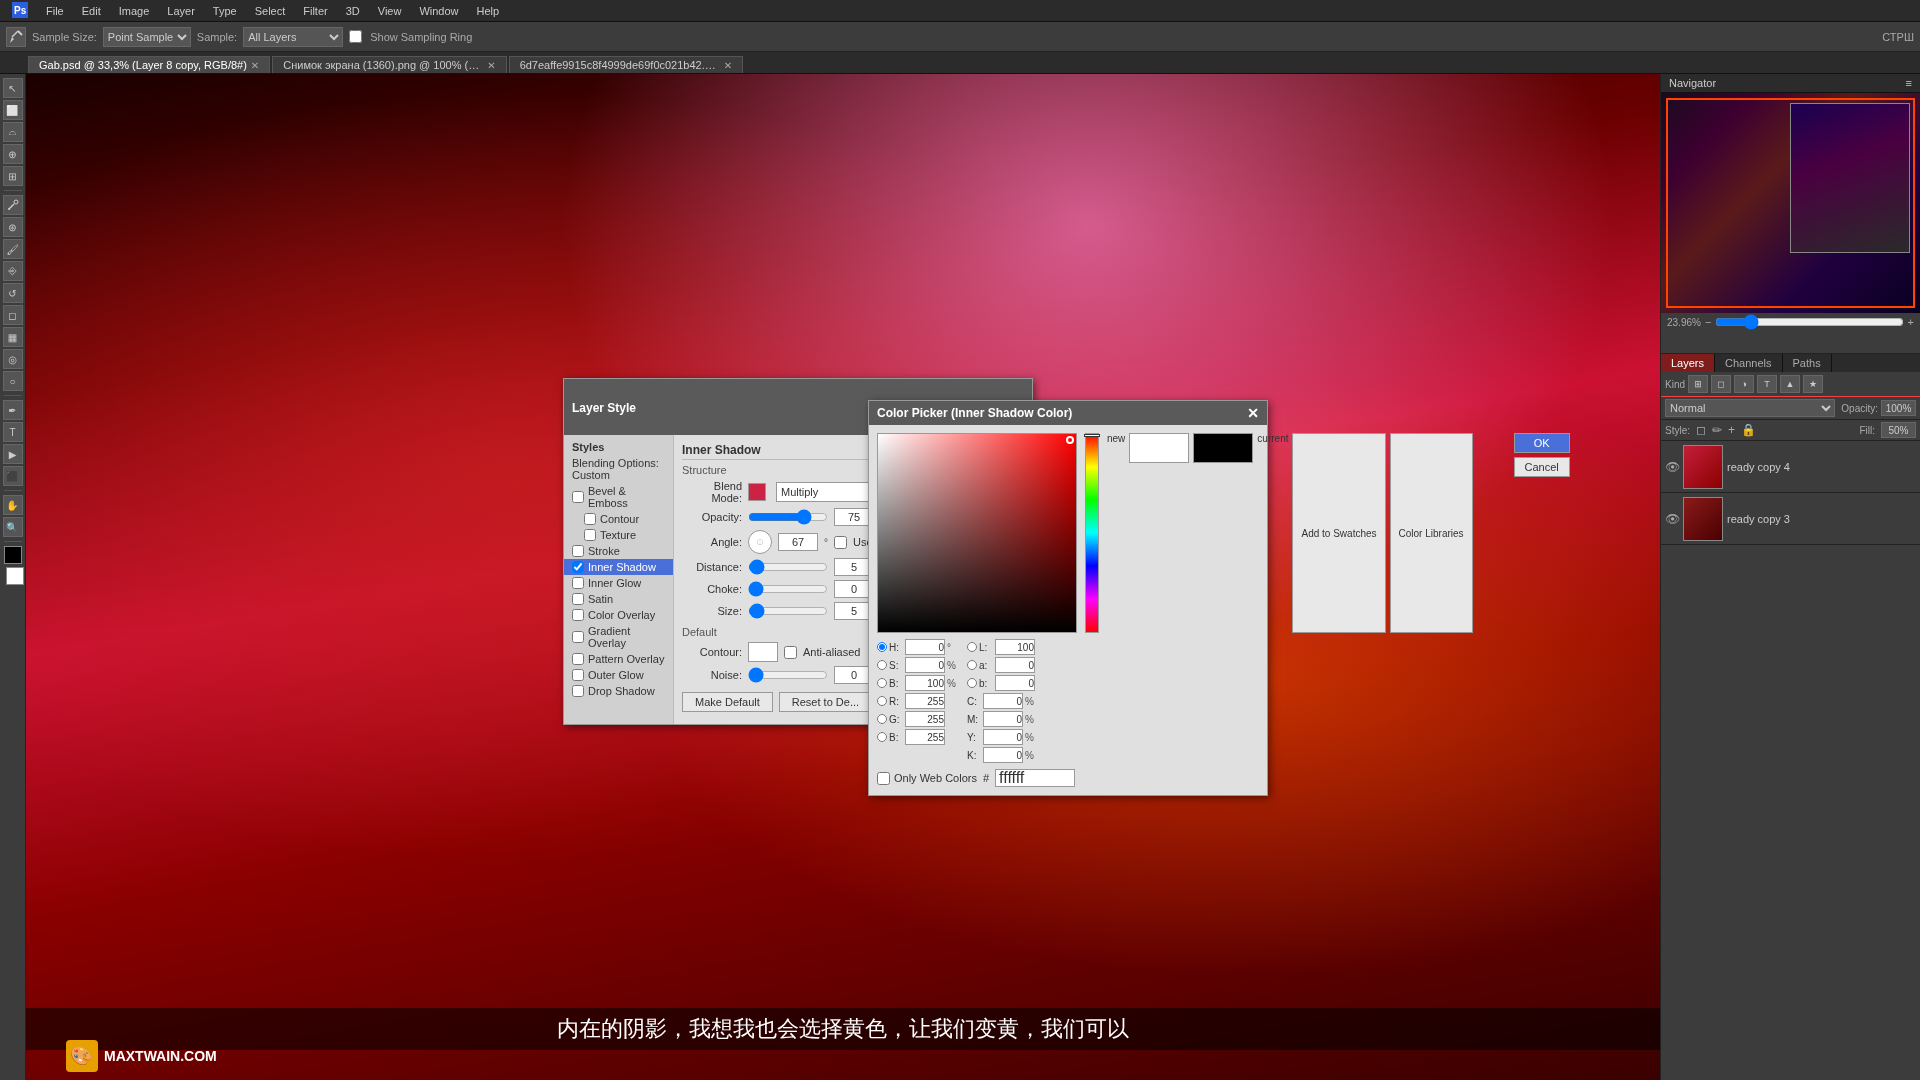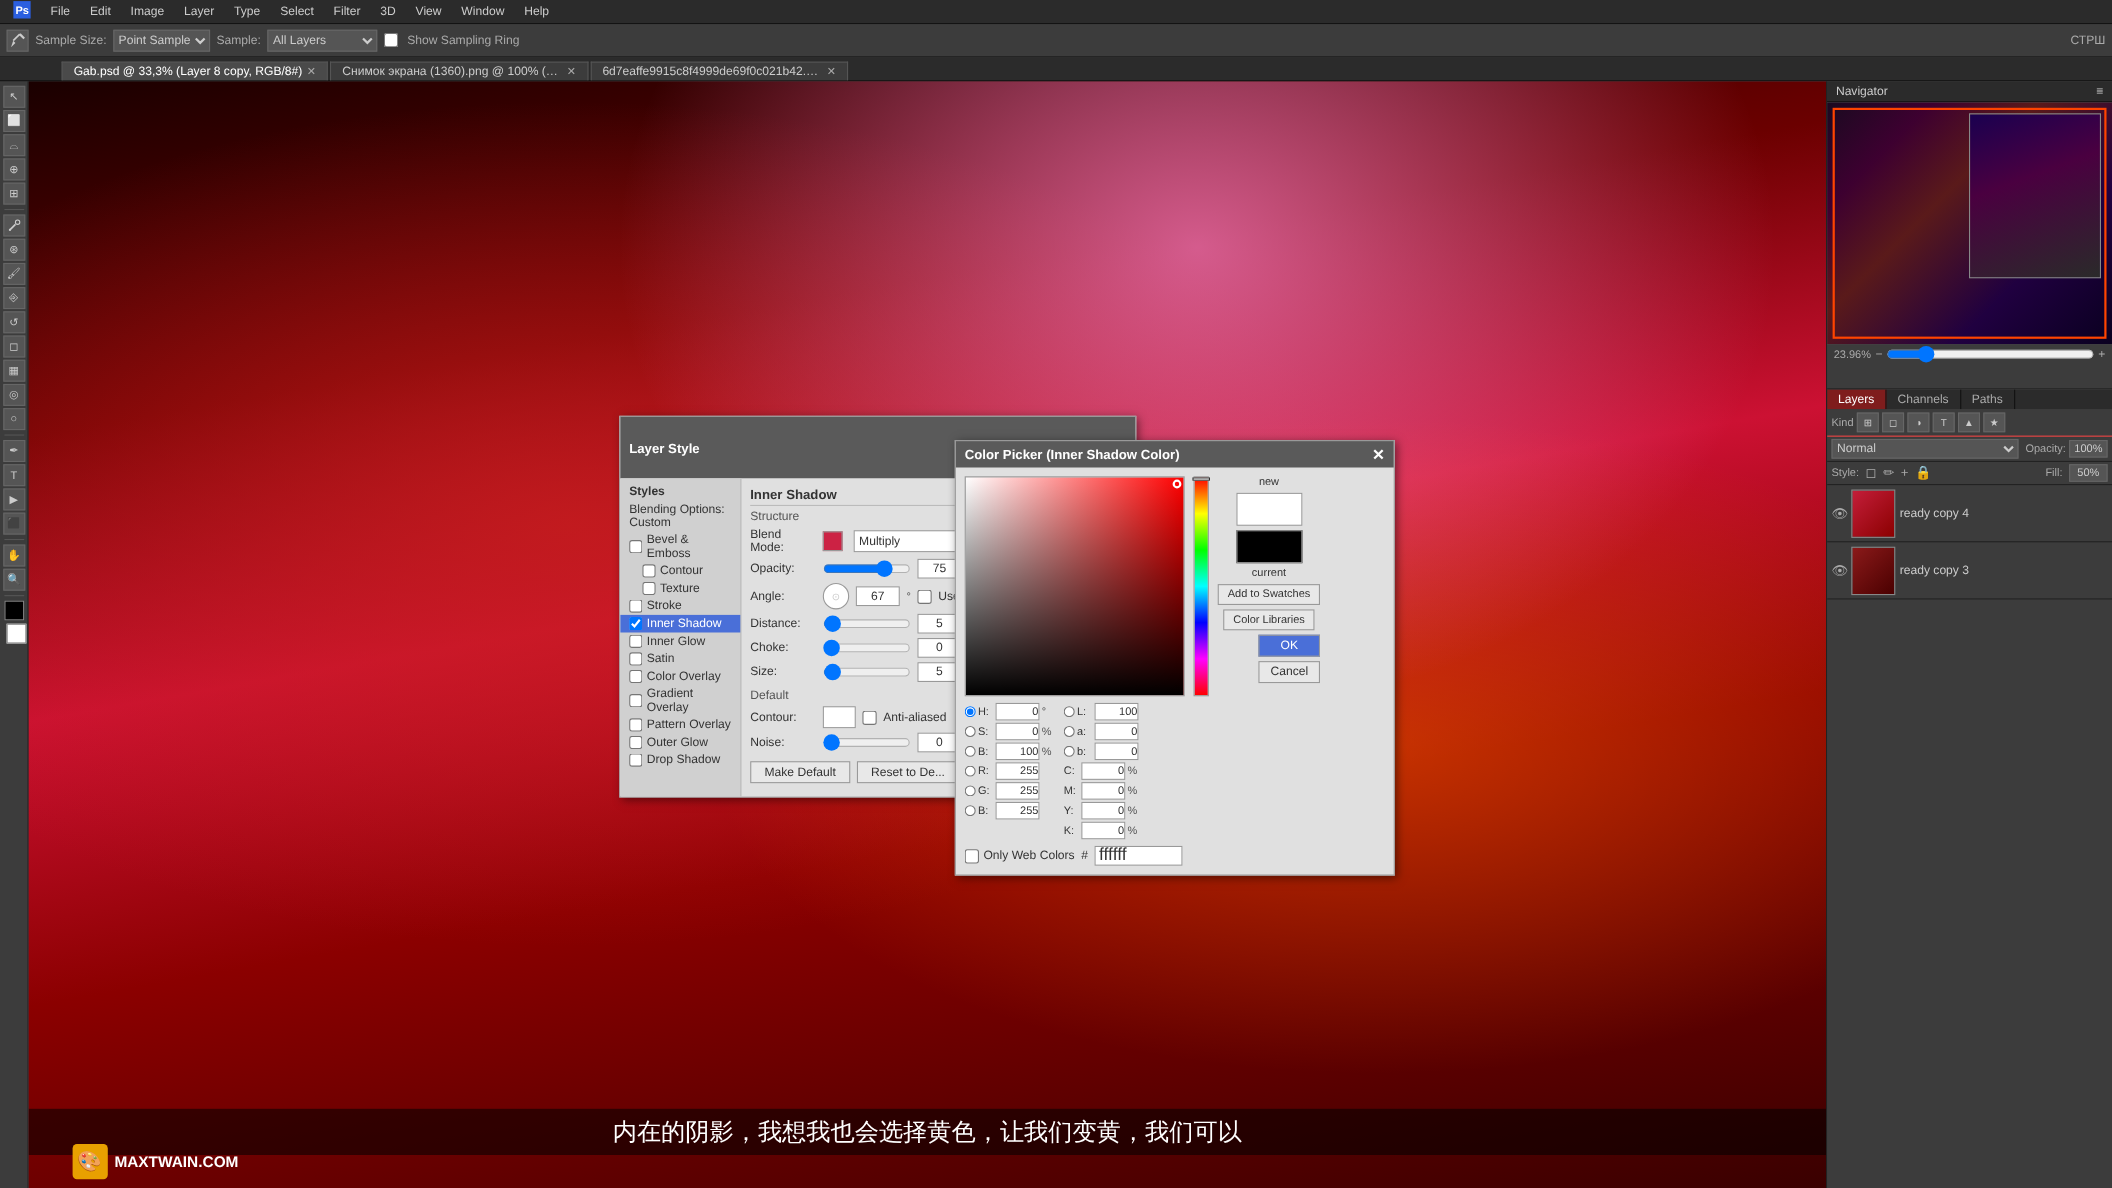--- a/index.html
+++ b/index.html
@@ -9,21 +9,21 @@
     #menubar { height: 22px; background: #2b2b2b; display: flex; align-items: center; padding: 0 4px; gap: 2px; border-bottom: 1px solid #111; }
     .menu-item { padding: 2px 8px; cursor: pointer; color: #ccc; font-size: 11px; }
 
     
     #toolbar { height: 30px; background: #3c3c3c; display: flex; align-items: center; padding: 0 6px; gap: 6px; border-bottom: 1px solid #222; }
     .toolbar-label { color: #aaa; font-size: 11px; }
     .toolbar-select { background: #555; border: 1px solid #666; color: #ccc; font-size: 11px; height: 20px; }
     .toolbar-checkbox { margin-right: 2px; }
 
     
-    #tabs { height: 22px; background: #2b2b2b; display: flex; align-items: flex-end; padding-left: 56px; border-bottom: 1px solid #111; }
+    #tabs { height: 22px; background: #2b2b2b; display: flex; align-items: flex-end; padding-left: 28px; border-bottom: 1px solid #111; }
     .tab { padding: 2px 10px; background: #3c3c3c; border: 1px solid #555; border-bottom: none; cursor: pointer; color: #ccc; font-size: 11px; display: flex; align-items: center; gap: 4px; margin-right: 2px; }
     .tab.active { background: #4a4a4a; color: #fff; }
     .tab-close { color: #aaa; font-size: 10px; }
 
     
     #main { display: flex; height: calc(1080px - 22px - 30px - 22px); }
 
     
     #left-tools { width: 26px; background: #3c3c3c; border-right: 1px solid #222; display: flex; flex-direction: column; align-items: center; padding-top: 4px; gap: 2px; }
     .tool-icon { width: 20px; height: 20px; background: #555; border: 1px solid #666; display: flex; align-items: center; justify-content: center; cursor: pointer; font-size: 10px; color: #ccc; }
@@ -66,21 +66,21 @@
     .dialog-body { display: flex; background: #e0e0e0; }
     .styles-panel { width: 110px; background: #d0d0d0; border-right: 1px solid #bbb; padding: 4px 0; }
     .styles-header { font-size: 11px; color: #333; padding: 2px 8px; font-weight: bold; }
     .style-item { padding: 2px 8px; font-size: 11px; color: #333; cursor: pointer; display: flex; align-items: center; gap: 4px; }
     .style-item.active { background: #4a6fd8; color: #fff; }
     .style-checkbox { width: 12px; height: 12px; }
     .inner-shadow-panel { flex: 1; padding: 8px; }
     .section-title { font-size: 12px; font-weight: bold; color: #333; margin-bottom: 4px; border-bottom: 1px solid #bbb; padding-bottom: 2px; }
     .sub-title { font-size: 11px; color: #555; margin-bottom: 4px; }
     .form-row { display: flex; align-items: center; margin-bottom: 4px; gap: 6px; }
-    .form-label { font-size: 11px; color: #333; width: 60px; text-align: left; }
+    .form-label { font-size: 11px; color: #333; width: 60px; text-align: right; }
     .form-select { background: #fff; border: 1px solid #999; color: #333; font-size: 11px; height: 20px; width: 130px; }
     .form-input-small { background: #fff; border: 1px solid #999; color: #333; font-size: 11px; height: 18px; width: 40px; text-align: center; }
     .angle-control { width: 24px; height: 24px; border-radius: 50%; background: #fff; border: 1px solid #999; display: flex; align-items: center; justify-content: center; font-size: 9px; cursor: pointer; }
     .footer-btn { padding: 3px 12px; font-size: 11px; cursor: pointer; border: 1px solid #999; background: #e8e8e8; color: #333; }
 
     
     #color-picker-dialog { position: absolute; left: 868px; top: 400px; width: 400px; background: #e0e0e0; border: 1px solid #999; box-shadow: 2px 2px 8px rgba(0,0,0,0.5); z-index: 200; }
     .cp-title { background: #5a5a5a; color: #fff; padding: 4px 8px; font-size: 12px; font-weight: bold; display: flex; align-items: center; justify-content: space-between; }
     .cp-body { padding: 8px; display: flex; flex-direction: column; gap: 6px; }
     .cp-top { display: flex; gap: 8px; }
@@ -444,21 +444,21 @@
           <div class="cp-gradient-marker" style="top:2px;right:2px;"></div>
         </div>
       </div>
 
       <div style="display:flex;flex-direction:column;gap:4px;">
         <div class="cp-hue-strip">
           <div class="cp-hue-marker"></div>
         </div>
       </div>
 
-      <div style="display:flex;flex-direction:column;gap:4px;align-items:center;">
+      <div style="display:flex;flex-direction:row;gap:4px;">
         <span style="font-size:10px;color:#333;">new</span>
         <div class="cp-new"></div>
         <div class="cp-current"></div>
         <span style="font-size:10px;color:#333;">current</span>
         <button class="cp-add-swatches">Add to Swatches</button>
         <button class="cp-color-libs">Color Libraries</button>
 
         <div class="cp-ok-cancel">
           <button class="cp-ok">OK</button>
           <button class="cp-cancel">Cancel</button>

